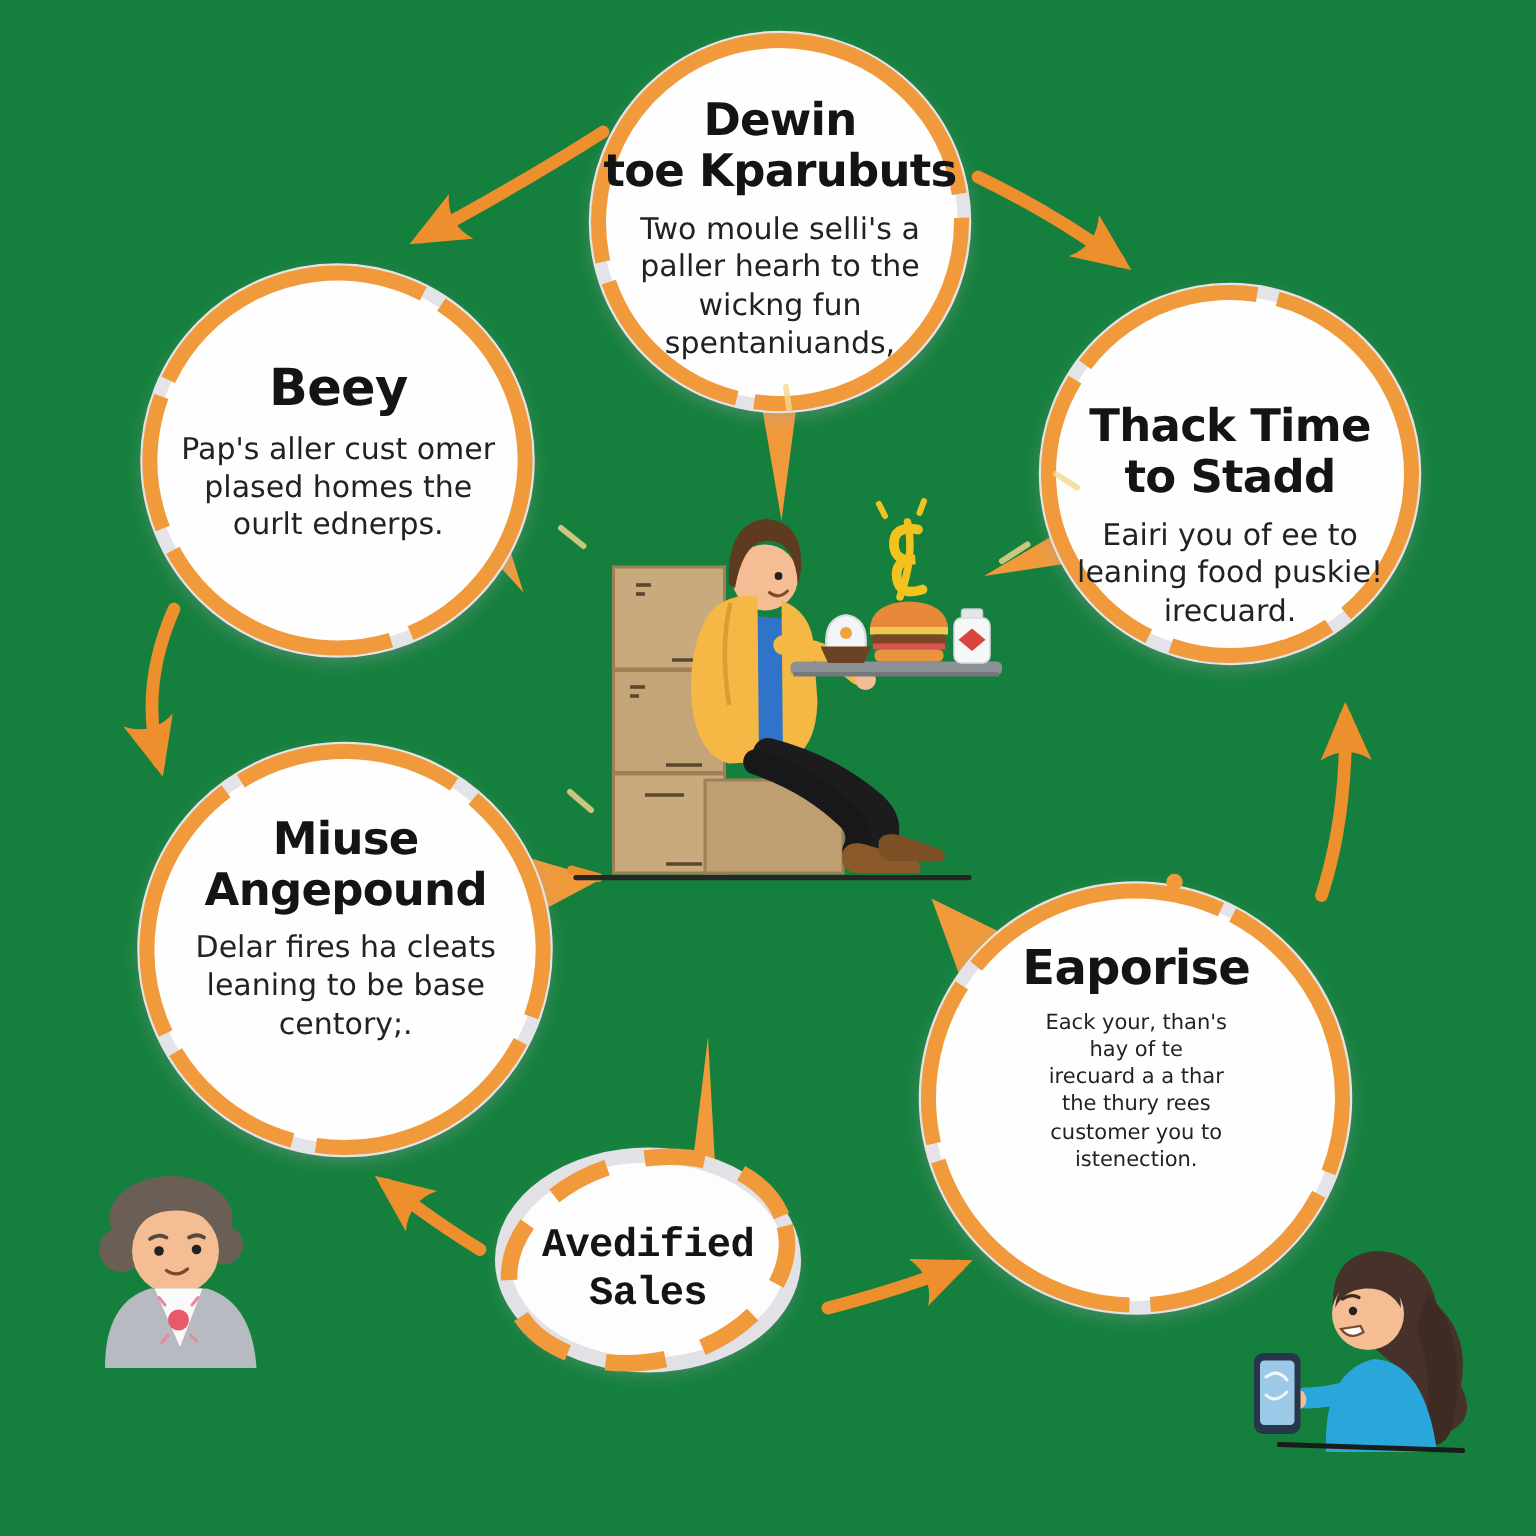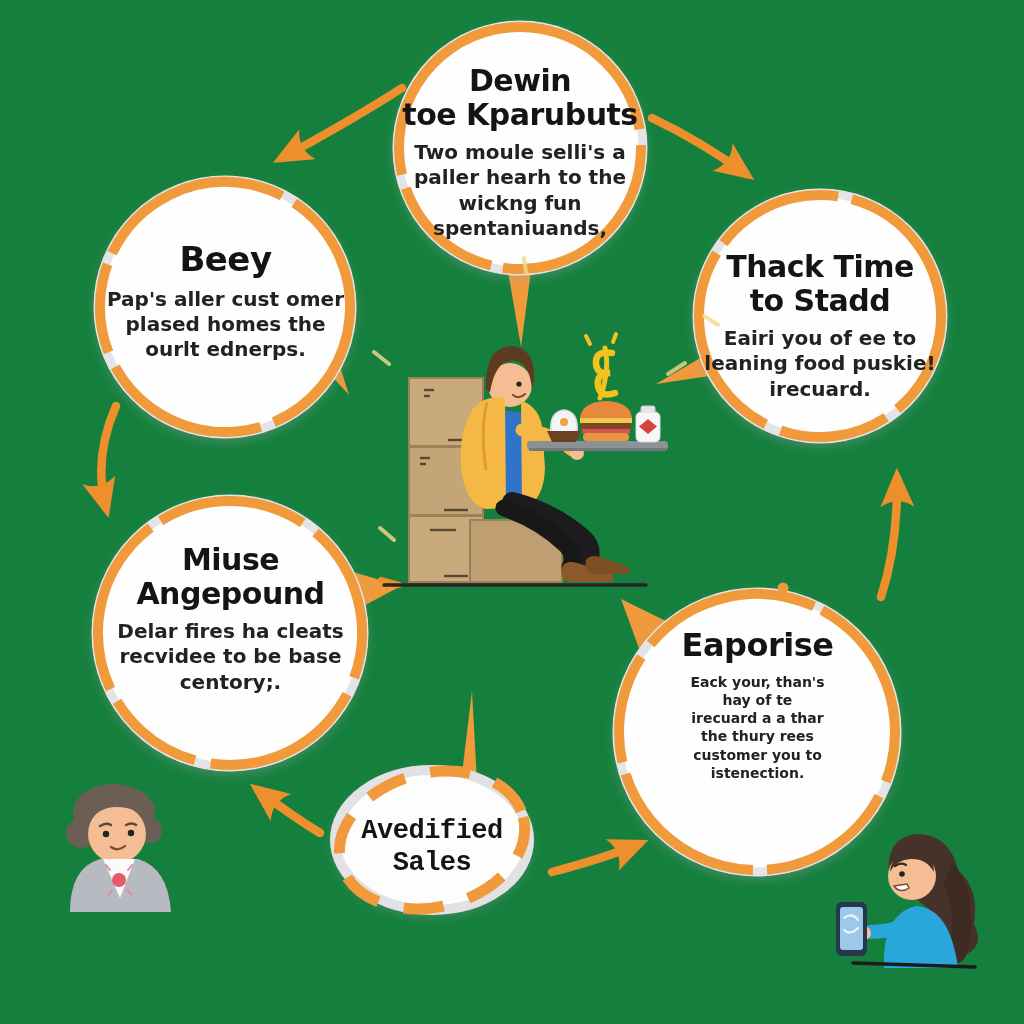--- a/index.html
+++ b/index.html
@@ -5,24 +5,24 @@
   html,body{margin:0;padding:0;background:#ffffff;}
   #canvas{
     position:relative;width:1024px;height:1024px;overflow:hidden;
     background:#15803d;
     font-family:"DejaVu Sans","Liberation Sans",sans-serif;
     padding-left:36px;
   }
   svg{position:absolute;left:0;top:0;}
   .node{position:absolute;text-align:center;color:#1b1b1b;}
   .node-title{font-weight:700;line-height:1.12;white-space:pre-line;letter-spacing:-0.5px;color:#141414;}
-  .node-body{font-weight:700;line-height:1.26;white-space:pre-line;margin-top:9px;color:#222;text-align:center;}
+  .node-body{font-weight:400;line-height:1.26;white-space:pre-line;margin-top:9px;color:#222;text-align:center;}
   .n1 .node-title{font-size:30px;}
   .n2 .node-title{font-size:34px;}
-  .n3 .node-title{font-size:30px;}
+  .n3 .node-title{font-size:30px;margin-top:18px;}
   .n4 .node-title{font-size:30px;}
   .n5 .node-title{font-size:27px;line-height:1.2;font-family:Liberation Mono, monospace;}
   .n6 .node-title{font-size:32px;}
   .node-body{font-size:20px;}
   .n6 .node-body{font-size:14px;line-height:1.3;}
 </style>
 </head>
 <body>
 
 <div id="canvas">
@@ -240,21 +240,21 @@
 to Stadd</div>
   <div class="node-body">Eairi you of ee to
 leaning food puskie!
 irecuard.</div>
 </div>
 
 <div class="node n4" style="left:108px;top:543px;width:245px;">
   <div class="node-title">Miuse
 Angepound</div>
   <div class="node-body">Delar fires ha cleats
-recvidee to be base
+leaning to be base
 centory;.</div>
 </div>
 
 <div class="node n5" style="left:346px;top:815px;width:172px;">
   <div class="node-title">Avedified
 Sales</div>
 </div>
 
 <div class="node n6" style="left:641px;top:628px;width:233px;">
   <div class="node-title">Eaporise</div>

